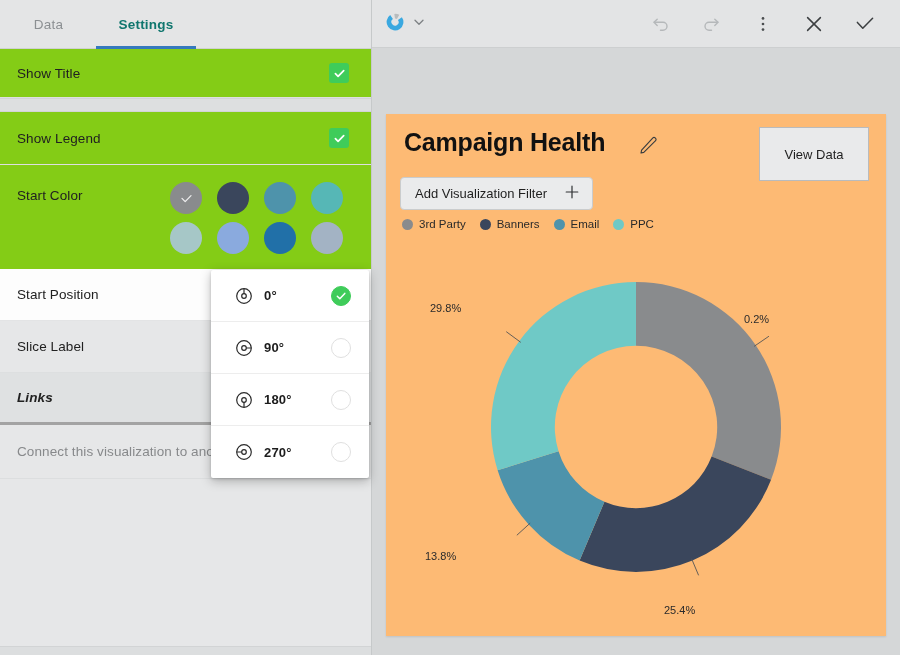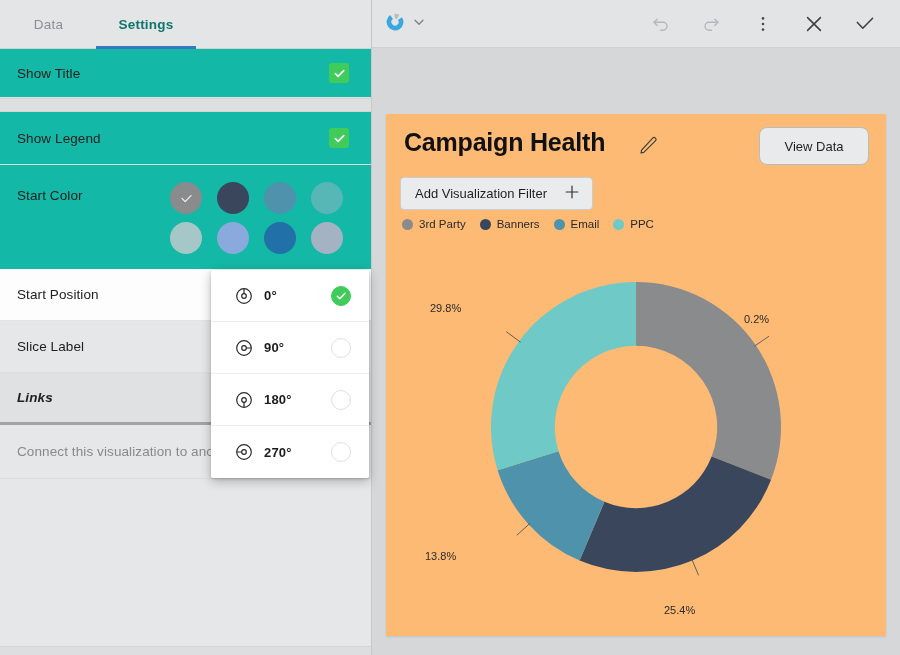--- a/index.html
+++ b/index.html
@@ -48,21 +48,21 @@
   .tab.active:after {
     content: "";
     position: absolute;
     left: 0; right: 0; bottom: 0;
     height: 3px;
     background: #3679bd;
   }
 
   .setting-row {
     position: relative;
-    background: #14b8a6;
+    background: #84cc16;
     box-sizing: border-box;
     display: flex; align-items: center;
     padding-left: 17px;
     border-bottom: 1px solid #dddfe0;
   }
   .setting-row .label {
     font-size: 13.5px;
     color: #212121;
     letter-spacing: .1px;
   }
@@ -257,23 +257,23 @@
   }
   #edit-title-icon {
     position: absolute;
     left: 252px; top: 20px;
     width: 22px; height: 22px;
     cursor: pointer;
   }
   #view-data-btn {
     position: absolute;
     right: 17px; top: 13px;
-    width: 110px; height: 38px;
+    width: 110px; height: 54px;
     border: 1px solid #b9bbbd;
-    border-radius: 8px;
+    border-radius: 0;
     background: #e9eaeb;
     display: flex; align-items: center; justify-content: center;
     font-size: 13px;
     color: #1f1f1f;
     cursor: pointer;
     box-sizing: border-box;
   }
   #add-filter-btn {
     position: absolute;
     left: 14px; top: 63px;

